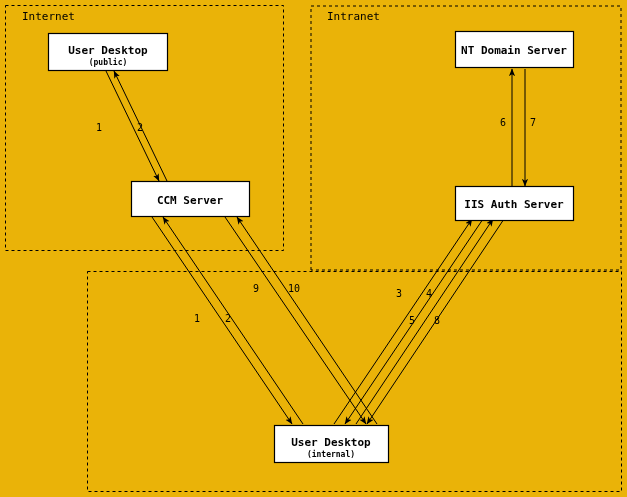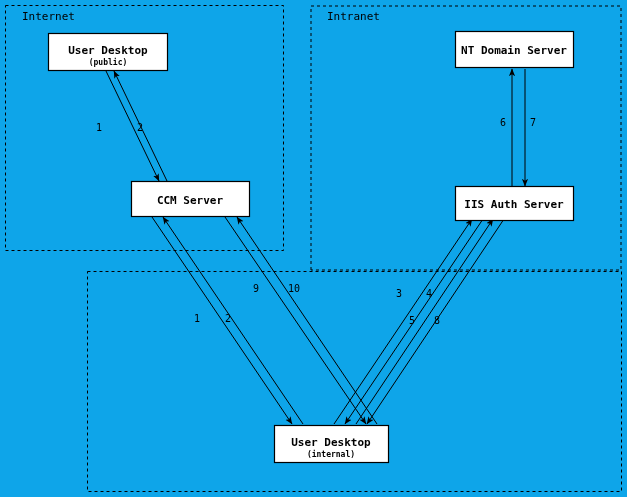--- a/index.html
+++ b/index.html
@@ -4,21 +4,21 @@
 <style>
   html, body {
     margin: 0;
     padding: 0;
     background: #ffffff;
   }
   #diagram-root {
     position: relative;
     width: 627px;
     height: 497px;
-    background: #0ea5e9;
+    background: #eab308;
     font-family: "DejaVu Sans Mono", monospace;
     overflow: hidden;
   }
   svg.canvas {
     position: absolute;
     left: 0;
     top: 0;
     width: 627px;
     height: 497px;
   }

